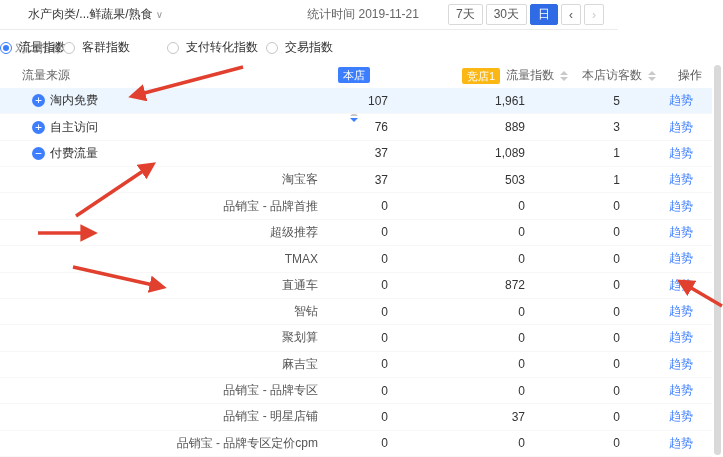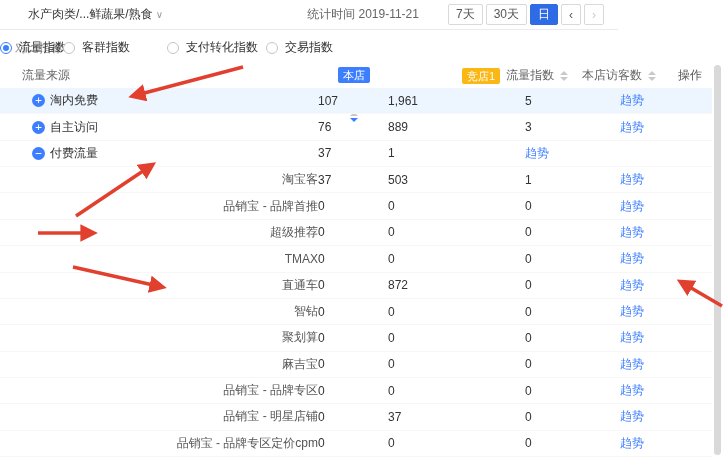--- a/index.html
+++ b/index.html
@@ -73,22 +73,22 @@
   }
   .trow.highlight{background:#edf5ff;}
   .c-source{display:flex;align-items:center;gap:5px;padding-left:32px;box-sizing:border-box;color:#333;white-space:nowrap;}
   .trow.child .c-source{padding-left:62px;color:#555;justify-content:flex-end;}
   .expand-icon{
     width:13px;height:13px;border-radius:50%;background:#3d7eff;color:#fff;
     display:flex;align-items:center;justify-content:center;
     font-size:11px;line-height:11px;cursor:pointer;flex:0 0 13px;
     font-family:"DejaVu Sans Mono",monospace;
   }
-  .c-num{text-align:left;color:#333;font-size:12px;}
-  .c-action{text-align:left;padding-right:17px;}
+  .c-num{text-align:right;color:#333;font-size:12px;}
+  .c-action{text-align:right;padding-right:17px;}
   .trend-link{color:#3d7eff;text-decoration:none;cursor:pointer;}
   
   .scrollbar-thumb{
     position:absolute;right:2px;top:65px;width:7px;height:390px;
     background:#d9d9d9;border-radius:4px;
   }
   
   #annotations{position:absolute;left:0;top:0;width:723px;height:457px;pointer-events:none;}
 </style>
 </head>
@@ -184,20 +184,21 @@
       <div class="c-num">889</div>
       <div class="c-num">3</div>
       <div class="c-action"><a class="trend-link">趋势</a></div>
     </div>
     <div class="trow">
       <div class="c-source">
         <span class="expand-icon">−</span>
         <span>付费流量</span>
       </div>
       <div class="c-num">37</div>
+      <div class="c-num">1,089</div>
       <div class="c-num">1</div>
       <div class="c-action"><a class="trend-link">趋势</a></div>
     </div>
     <div class="trow child">
       <div class="c-source">
         <span>淘宝客</span>
       </div>
       <div class="c-num">37</div>
       <div class="c-num">503</div>
       <div class="c-num">1</div>

